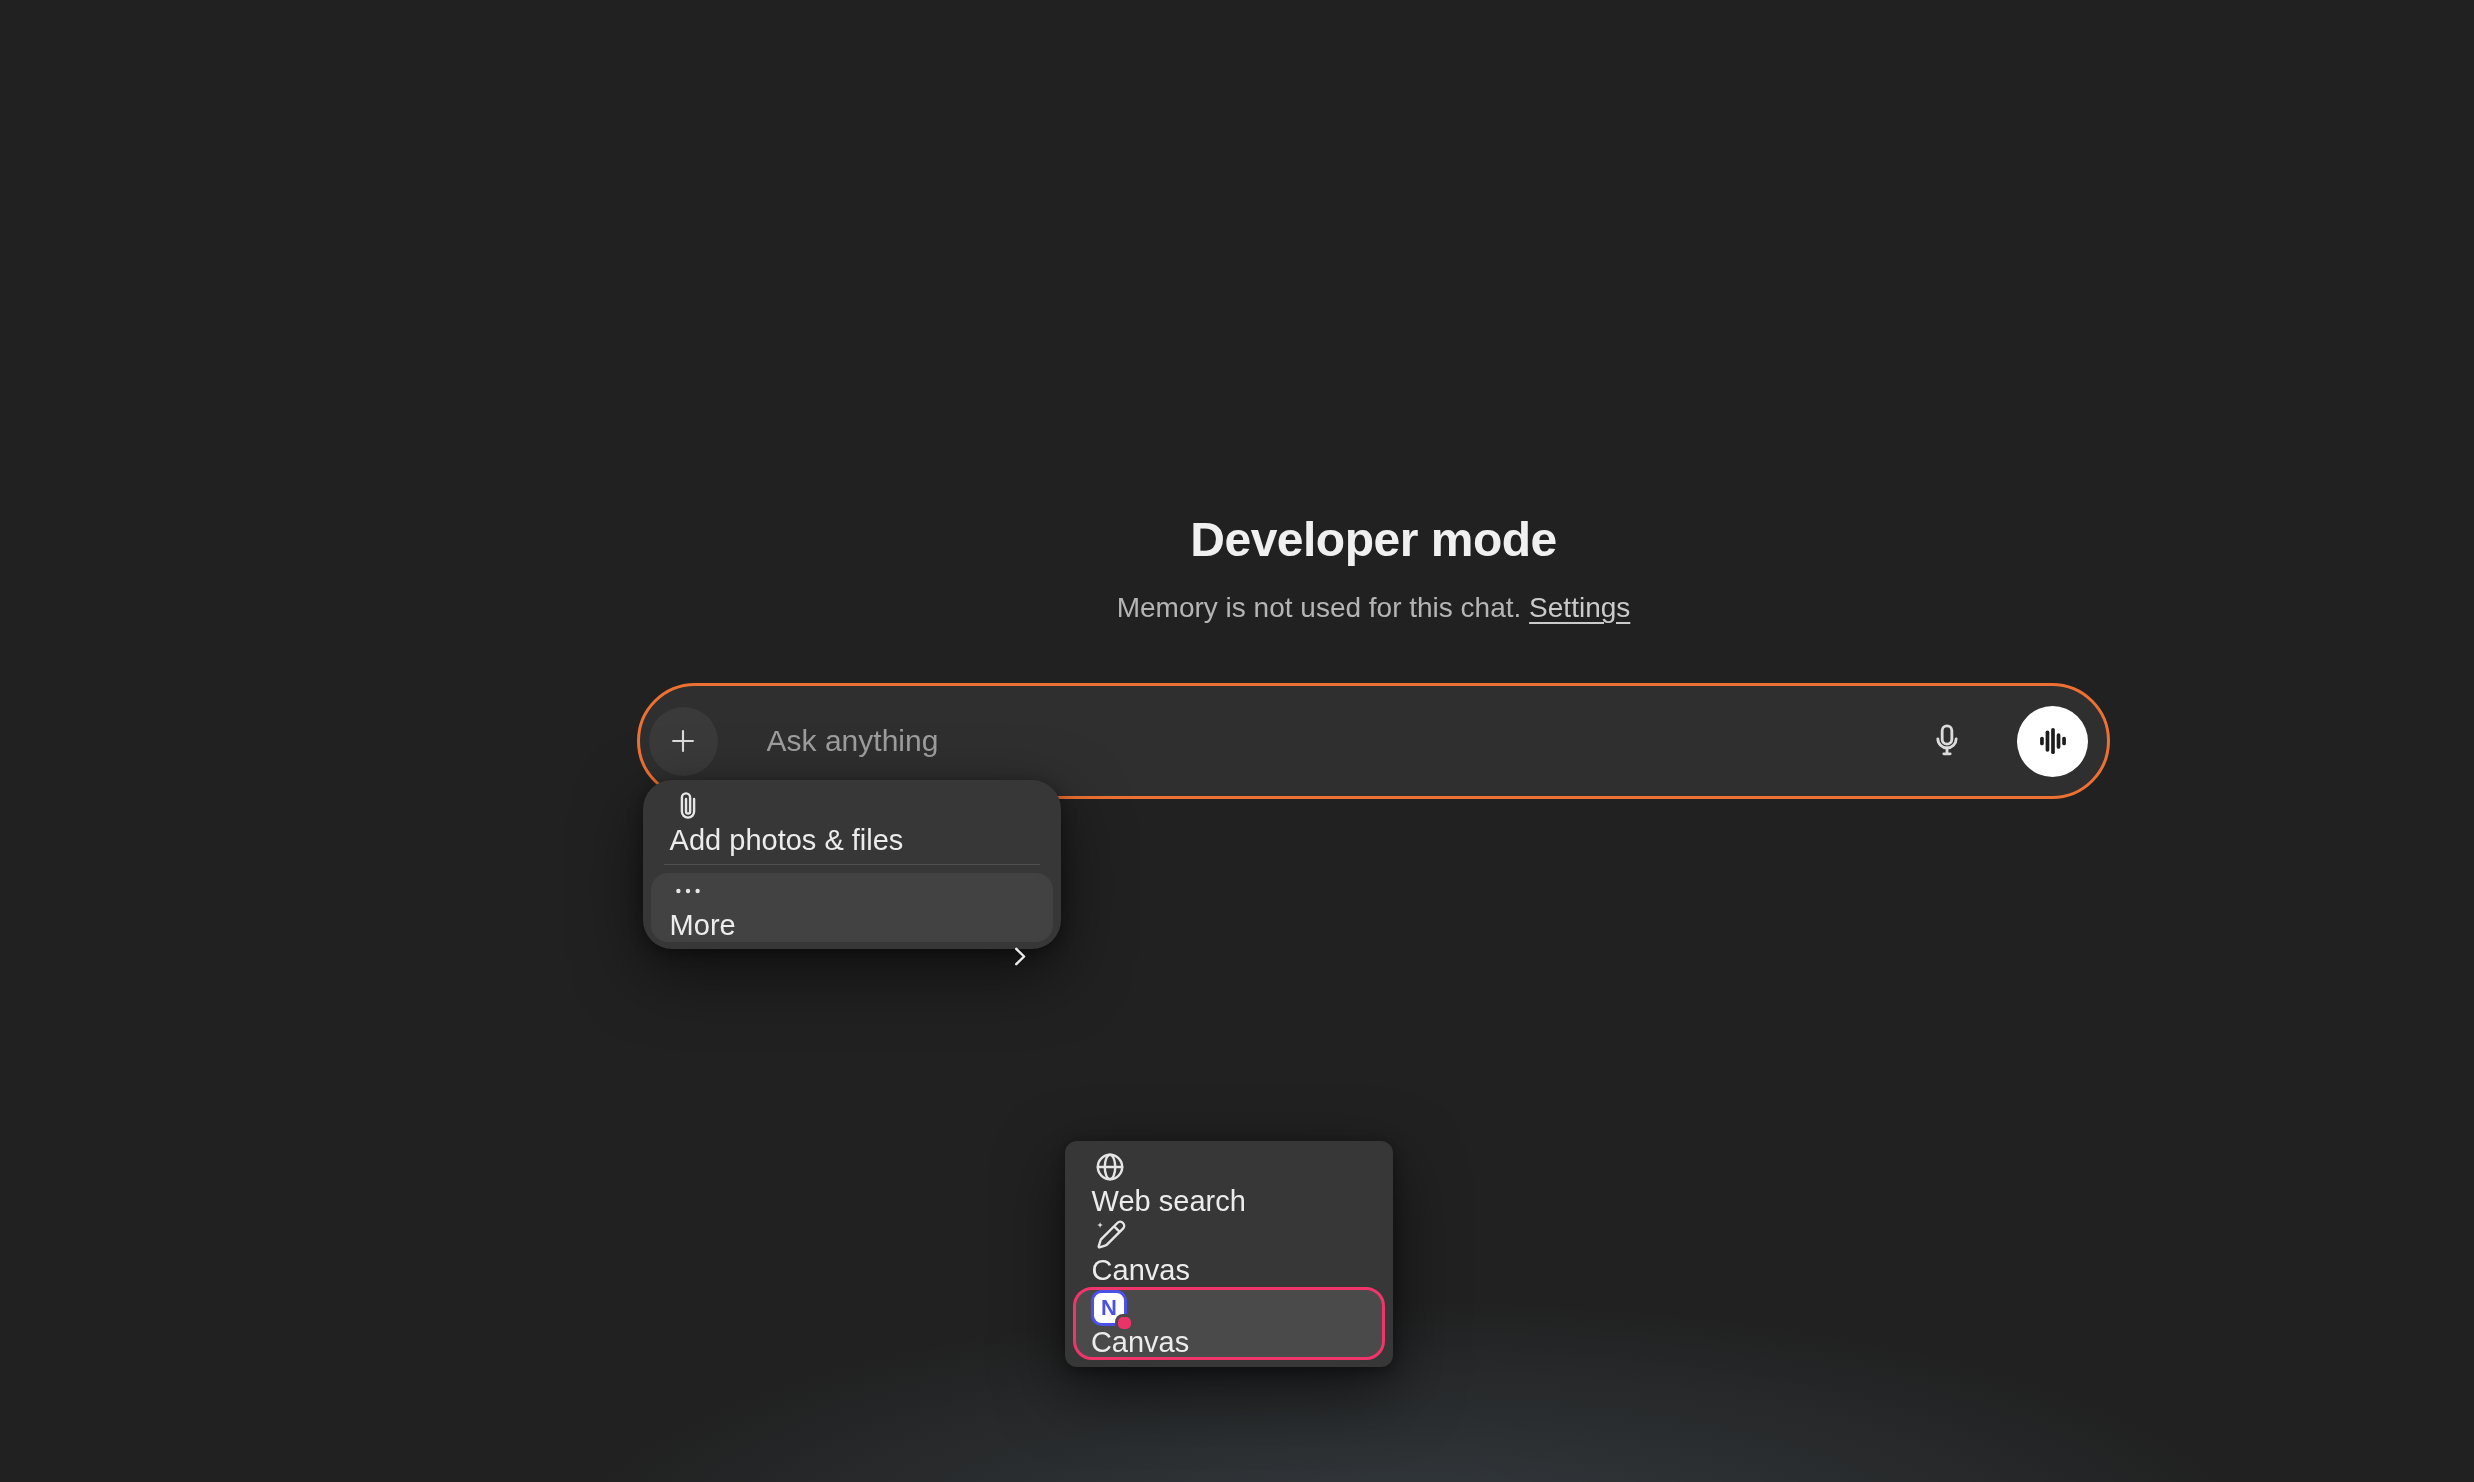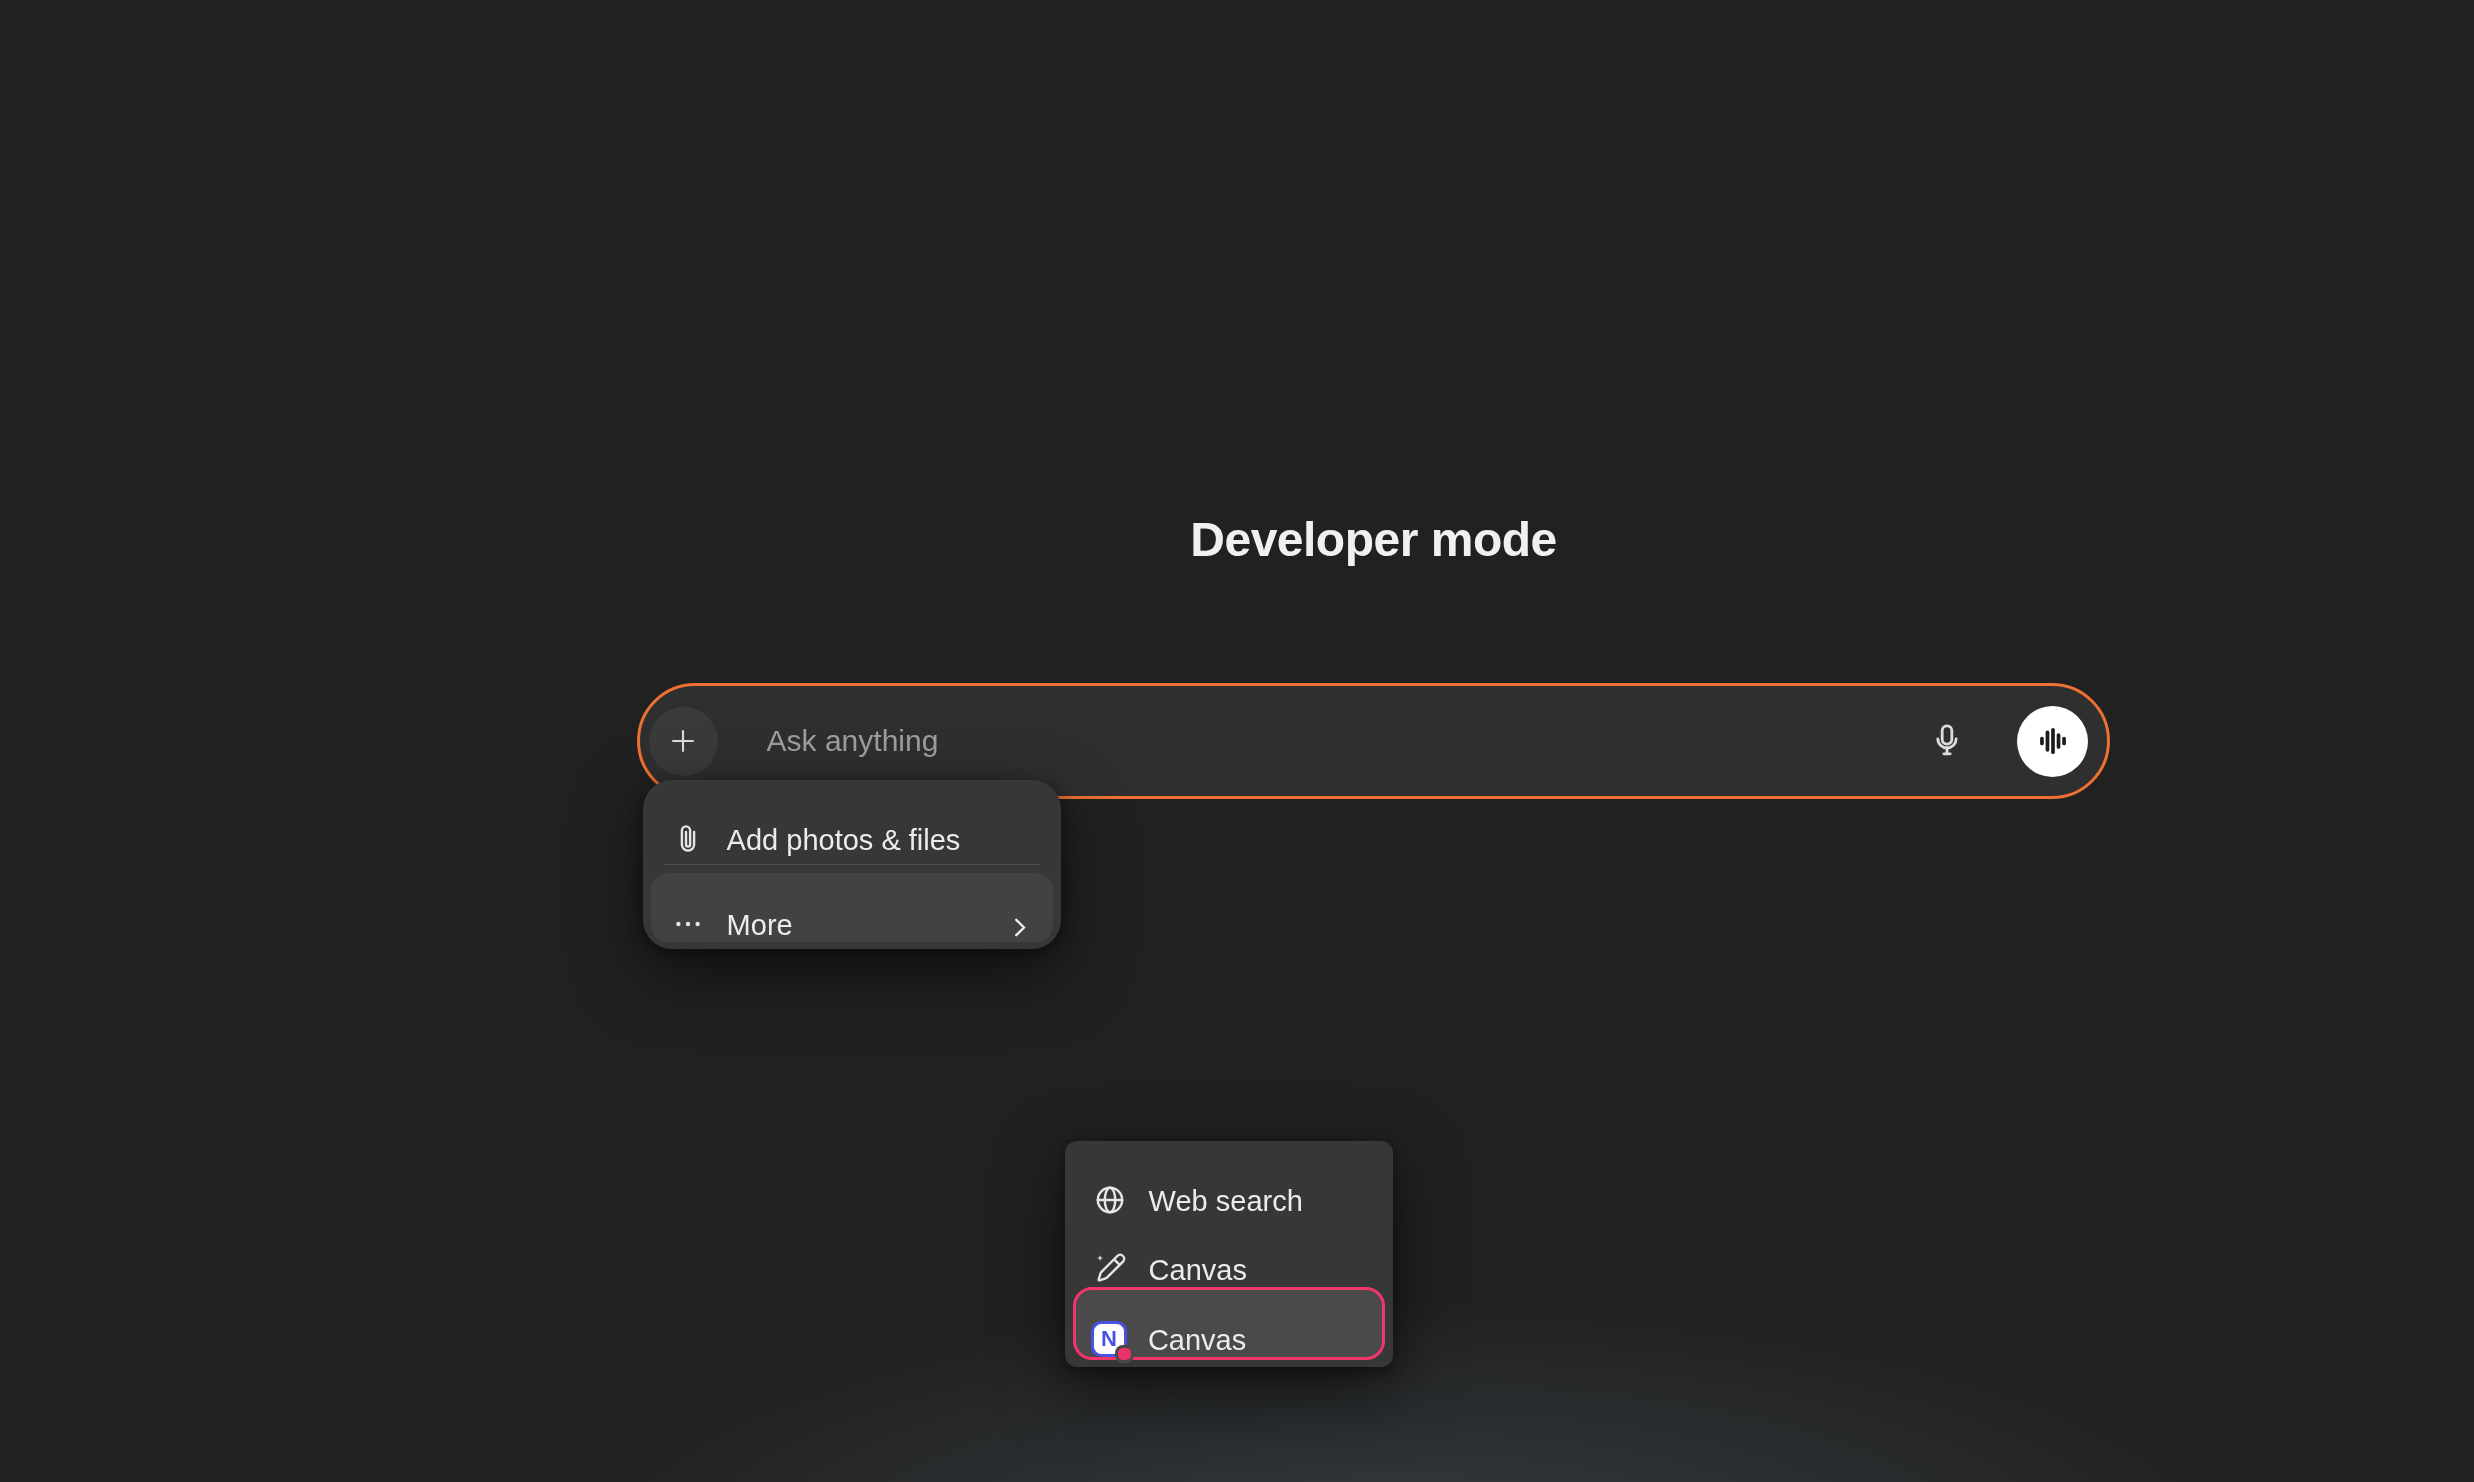--- a/index.html
+++ b/index.html
@@ -48,23 +48,24 @@
     display:flex; align-items:center; justify-content:center; cursor:pointer;}
   .voice-btn{width:71px; height:71px; background:#ffffff;}
   
   .menu{
     position:absolute; background:var(--panel-bg); border-radius:29px; padding:7.6px;
     box-shadow:0 23px 67px rgba(0,0,0,.55), 0 3.8px 13.4px rgba(0,0,0,.35);
   }
   .attach-menu{left:643px; top:780px; width:418px; z-index:2;}
   .more-submenu{left:1065px; top:1141px; width:328px; z-index:3; border-radius:12px;}
   .menu-item{
-    height:69px; border-radius:17px; display:flex; align-items:flex-end;
+    height:69px; border-radius:17px; display:flex; align-items:flex-start;
     padding:0 19px; cursor:pointer; font-size:29px; color:var(--text-primary);
     white-space:nowrap;
+    flex-direction:column;
   }
   .menu-item .ic{width:36px; height:36px; flex:none; display:flex; align-items:center;
     justify-content:center; margin-right:21px; color:var(--icon);}
   .menu-item.hl{background:var(--row-highlight);}
   .menu-item .chev{margin-left:auto; display:flex; color:#ececec;}
   .divider{height:1px; background:var(--divider); margin:7.6px 13.4px;}
   .menu-item.nocodb{
     height:73px; background:var(--nocodb-row-bg);
     border:3.8px solid var(--nocodb-border); border-radius:19px; padding:0 15.3px;
   }
@@ -83,20 +84,24 @@
   svg{display:block;}
   svg.stroke{fill:none; stroke:currentColor; stroke-width:1.7; stroke-linecap:round; stroke-linejoin:round;}
 </style>
 </head>
 <body>
 
 <div class="glow"></div>
 
 <div class="hero">
   <h1>Developer mode</h1>
+  <div class="sub">
+    <span>Memory is not used for this chat.</span>
+    <a>Settings</a>
+  </div>
 </div>
 
 <div class="composer">
   <div class="round-btn plus-btn">
     <span>
       <svg class="stroke" width="34" height="34" viewBox="0 0 24 24" style="stroke-width:1.5;color:#dcdcdc">
         <path d="M12 5v14M5 12h14"></path>
       </svg>
     </span>
   </div>

